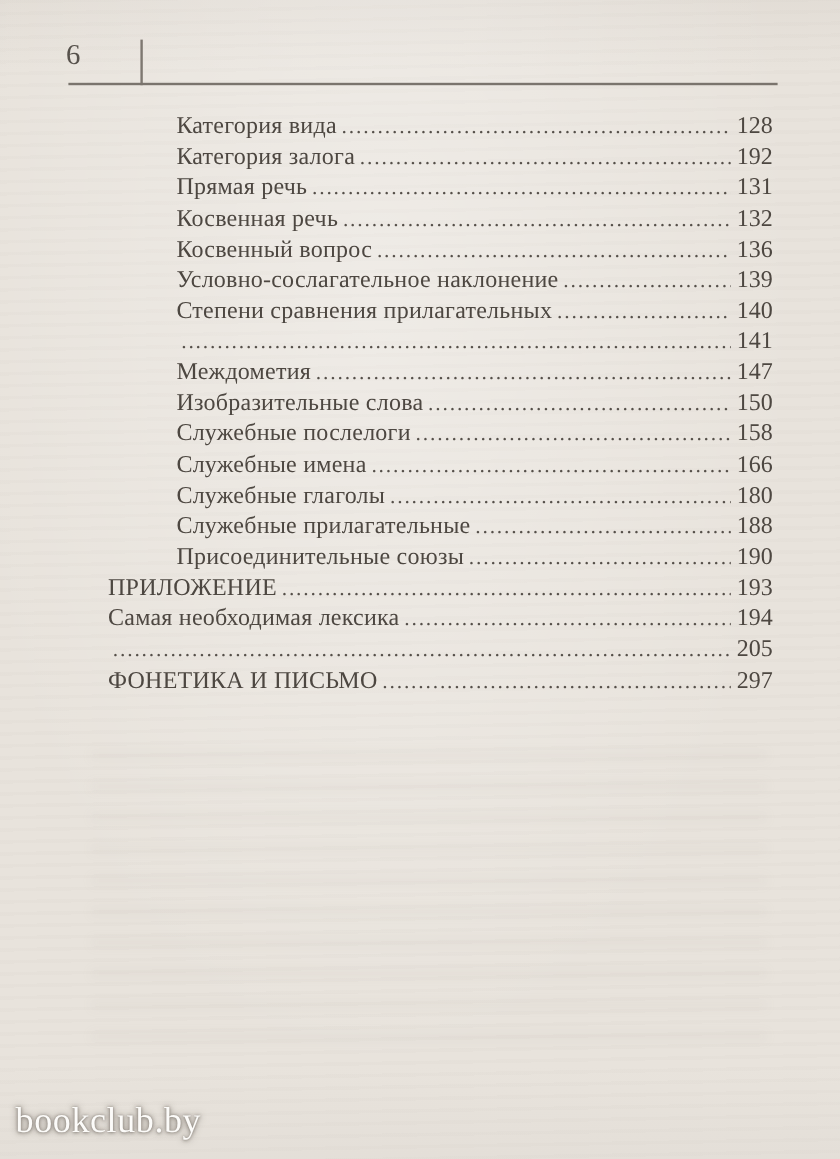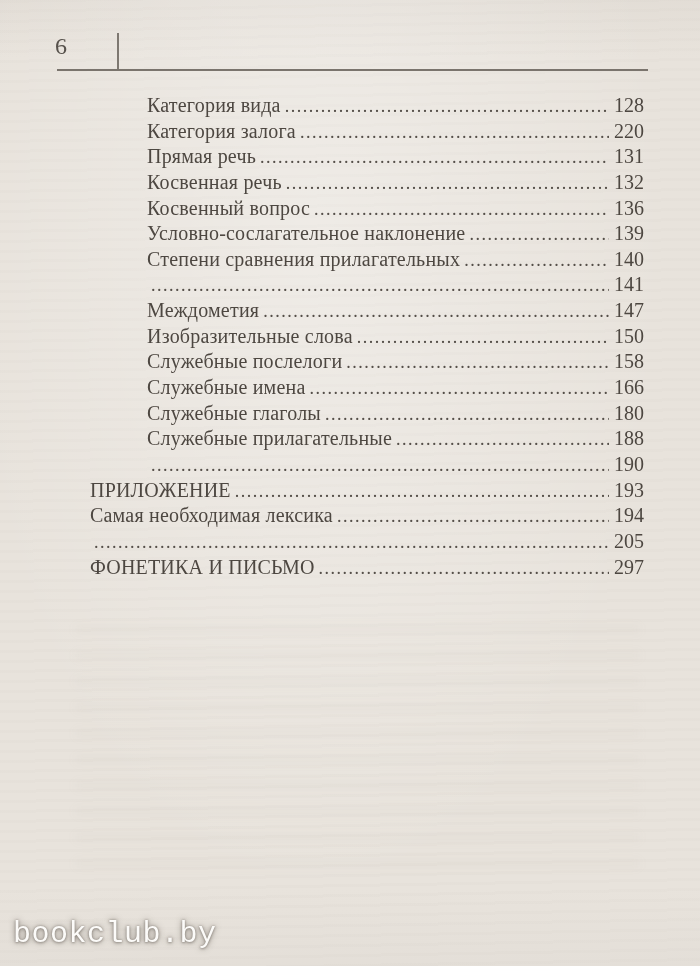--- a/index.html
+++ b/index.html
@@ -97,21 +97,21 @@
     filter: blur(4px);
     opacity: 0.55;
     pointer-events: none;
   }
 
   
   .watermark {
     position: absolute;
     left: 13px;
     top: 917px;
-    font-family: Liberation Mono, monospace;
+    font-family: Liberation Serif, serif;
     font-size: 30px;
     letter-spacing: 0.5px;
     color: #fcfbf9;
     text-shadow:
       0 0 6px rgba(128,121,113,0.85),
       0 0 2px rgba(128,121,113,0.70),
       0 1px 3px rgba(110,104,97,0.55);
   }
 </style>
 </head>
@@ -126,21 +126,21 @@
   <div class="toc">
   <div class="toc-row indent">
     <span class="toc-title">Категория вида</span>
     <span class="toc-dots"></span>
     <span class="toc-page">128</span>
   </div>
 
   <div class="toc-row indent">
     <span class="toc-title">Категория залога</span>
     <span class="toc-dots"></span>
-    <span class="toc-page">220</span>
+    <span class="toc-page">192</span>
   </div>
 
   <div class="toc-row indent">
     <span class="toc-title">Прямая речь</span>
     <span class="toc-dots"></span>
     <span class="toc-page">131</span>
   </div>
 
   <div class="toc-row indent">
     <span class="toc-title">Косвенная речь</span>
@@ -201,20 +201,21 @@
     <span class="toc-page">180</span>
   </div>
 
   <div class="toc-row indent">
     <span class="toc-title">Служебные прилагательные</span>
     <span class="toc-dots"></span>
     <span class="toc-page">188</span>
   </div>
 
   <div class="toc-row indent">
+    <span class="toc-title">Присоединительные союзы</span>
     <span class="toc-dots"></span>
     <span class="toc-page">190</span>
   </div>
 
   <div class="toc-row">
     <span class="toc-title">ПРИЛОЖЕНИЕ</span>
     <span class="toc-dots"></span>
     <span class="toc-page">193</span>
   </div>
 

